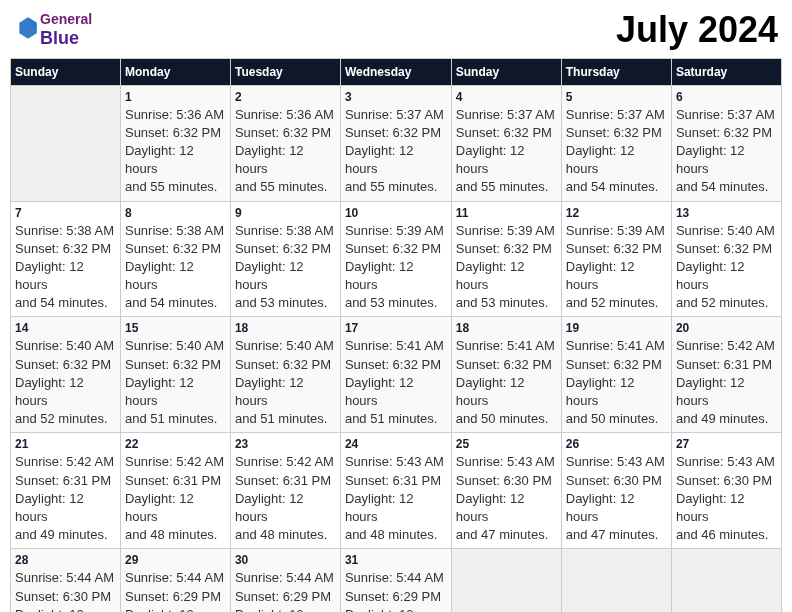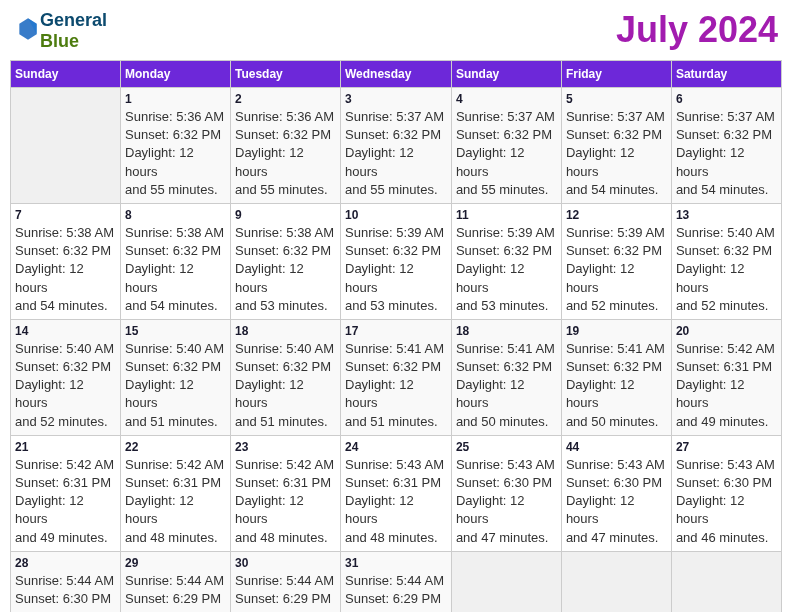--- a/index.html
+++ b/index.html
@@ -15,54 +15,54 @@
       justify-content: space-between;
       align-items: flex-start;
       margin-bottom: 8px;
       padding: 0 4px;
     }
     .logo {
       display: flex;
       align-items: center;
     }
     .logo-text-general {
-      font-size: 18px;
-      font-weight: bold;
-      color: #0c4a6e;
+      font-size: 14px;
+      font-weight: bold;
+      color: #701a75;
     }
     .logo-text-blue {
       font-size: 18px;
       font-weight: bold;
-      color: #4d7c0f;
+      color: #4c1d95;
     }
     .logo-icon {
       width: 24px;
       height: 24px;
       margin-left: 2px;
     }
     .title-area {
       text-align: right;
     }
     .month-title {
       font-size: 36px;
       font-weight: bold;
-      color: #a21caf;
+      color: #000000;
       line-height: 1.1;
     }
     .location-title {
       font-size: 16px;
       color: #333;
     }
     table {
       width: 100%;
       border-collapse: collapse;
       font-size: 11px;
     }
     thead tr th {
-      background-color: #6d28d9;
+      background-color: #0f172a;
       color: #fff;
       padding: 6px 4px;
       text-align: left;
       font-size: 12px;
       font-weight: bold;
       border: 1px solid #ccc;
     }
     tbody tr td {
       border: 1px solid #ccc;
       vertical-align: top;
@@ -115,21 +115,21 @@
 </div>
 
 <table>
   <thead>
     <tr>
     <th>Sunday</th>
         <th>Monday</th>
         <th>Tuesday</th>
         <th>Wednesday</th>
         <th>Sunday</th>
-        <th>Friday</th>
+        <th>Thursday</th>
         <th>Saturday</th>
       </tr>
   </thead>
   <tbody id="calendar-body">
   <tr>
         <td class="empty-cell"></td>
         <td>
           <span class="day-number">1</span>
           <div class="day-info" style="white-space: pre-line;">Sunrise: 5:36 AM
 Sunset: 6:32 PM
@@ -304,21 +304,21 @@
 and 48 minutes.</div>
         </td>
         <td>
           <span class="day-number">25</span>
           <div class="day-info" style="white-space: pre-line;">Sunrise: 5:43 AM
 Sunset: 6:30 PM
 Daylight: 12 hours
 and 47 minutes.</div>
         </td>
         <td>
-          <span class="day-number">44</span>
+          <span class="day-number">26</span>
           <div class="day-info" style="white-space: pre-line;">Sunrise: 5:43 AM
 Sunset: 6:30 PM
 Daylight: 12 hours
 and 47 minutes.</div>
         </td>
         <td>
           <span class="day-number">27</span>
           <div class="day-info" style="white-space: pre-line;">Sunrise: 5:43 AM
 Sunset: 6:30 PM
 Daylight: 12 hours

